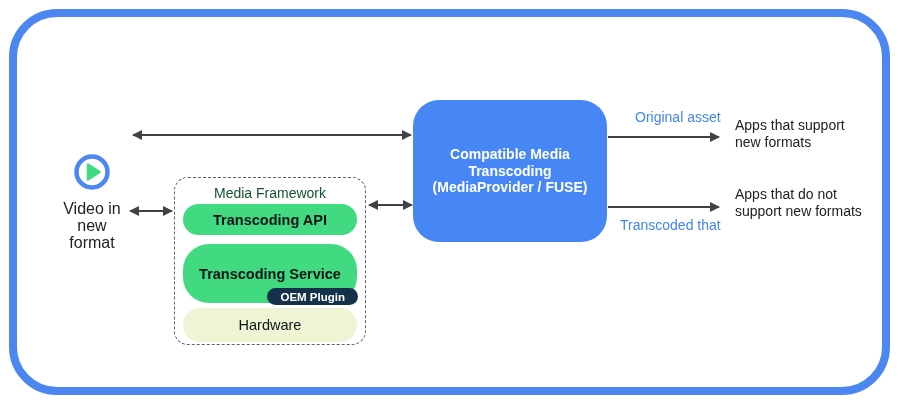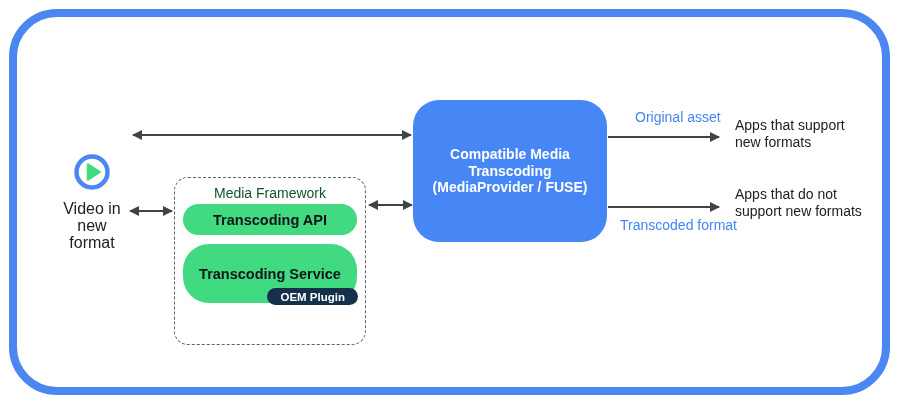--- a/index.html
+++ b/index.html
@@ -123,33 +123,34 @@
 new
 format</div>
 
   <div class="framework">
     <div class="framework-title">Media Framework</div>
     <div class="layer layer-api">Transcoding API</div>
     <div class="layer layer-service">
       <span>Transcoding Service</span>
       <span class="oem-pill">OEM Plugin</span>
     </div>
+    <div class="layer layer-hardware">Hardware</div>
   </div>
 
   <div class="transcoder">Compatible Media
 Transcoding
 (MediaProvider / FUSE)</div>
 
   <div class="arrow head-left head-right arrow-top-long"></div>
   <div class="arrow head-left head-right arrow-video-fw"></div>
   <div class="arrow head-left head-right arrow-fw-blue"></div>
   <div class="arrow head-right arrow-original"></div>
   <div class="arrow head-right arrow-transcoded"></div>
 
   <div class="asset-label label-original">Original asset</div>
-  <div class="asset-label label-transcoded">Transcoded format</div>
+  <div class="asset-label label-transcoded">Transcoded that</div>
 
   <div class="apps-label apps-support">Apps that support
 new formats</div>
   <div class="apps-label apps-no-support">Apps that do not
 support new formats</div>
 
 </div>
 
 </body></html>

